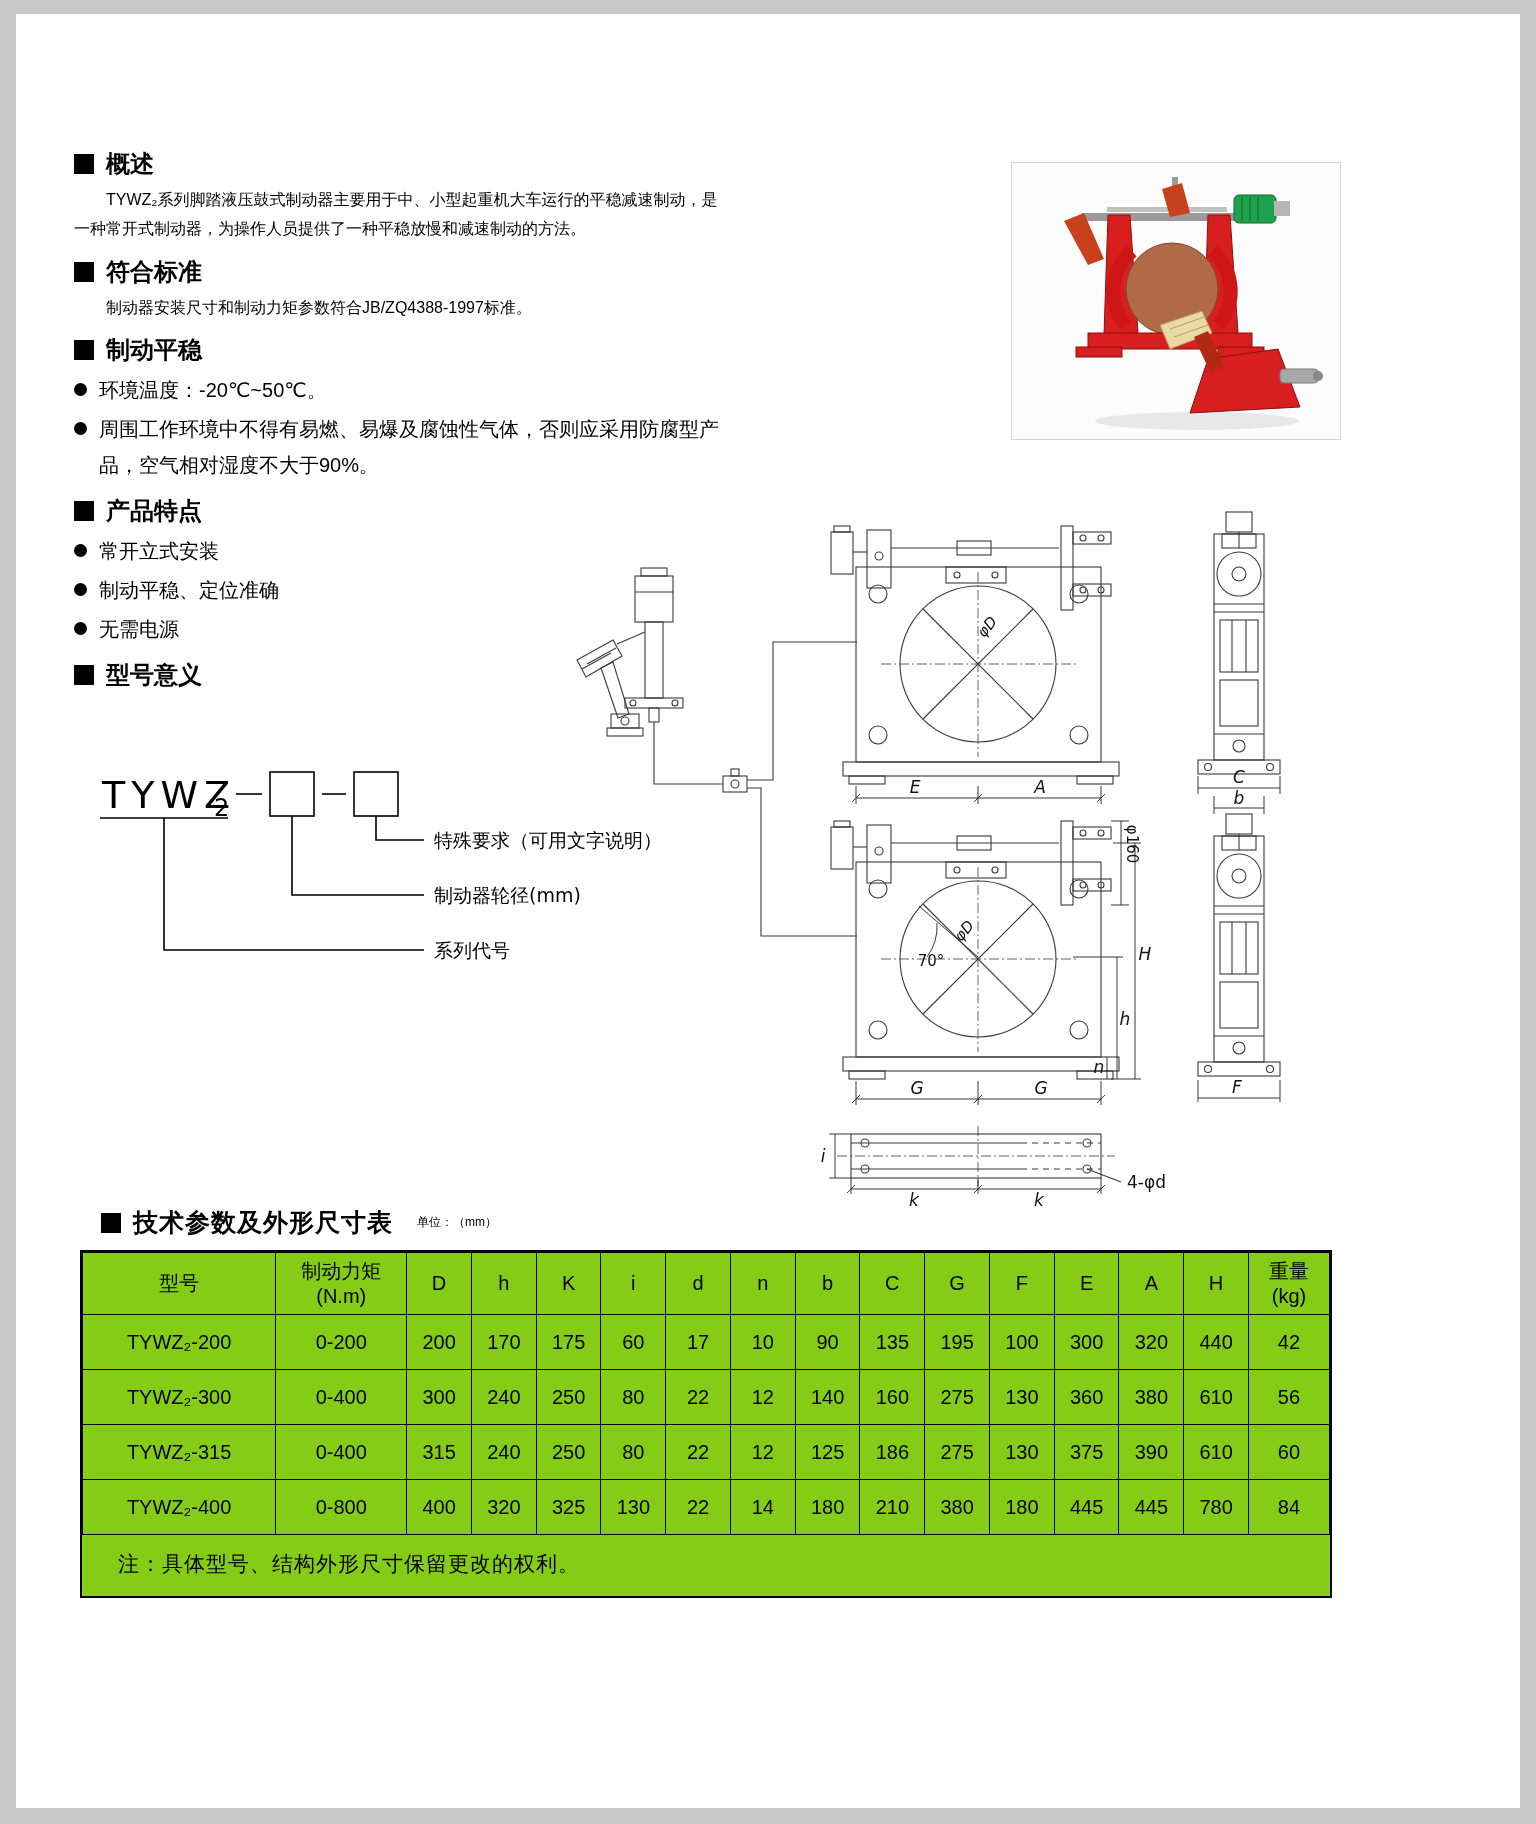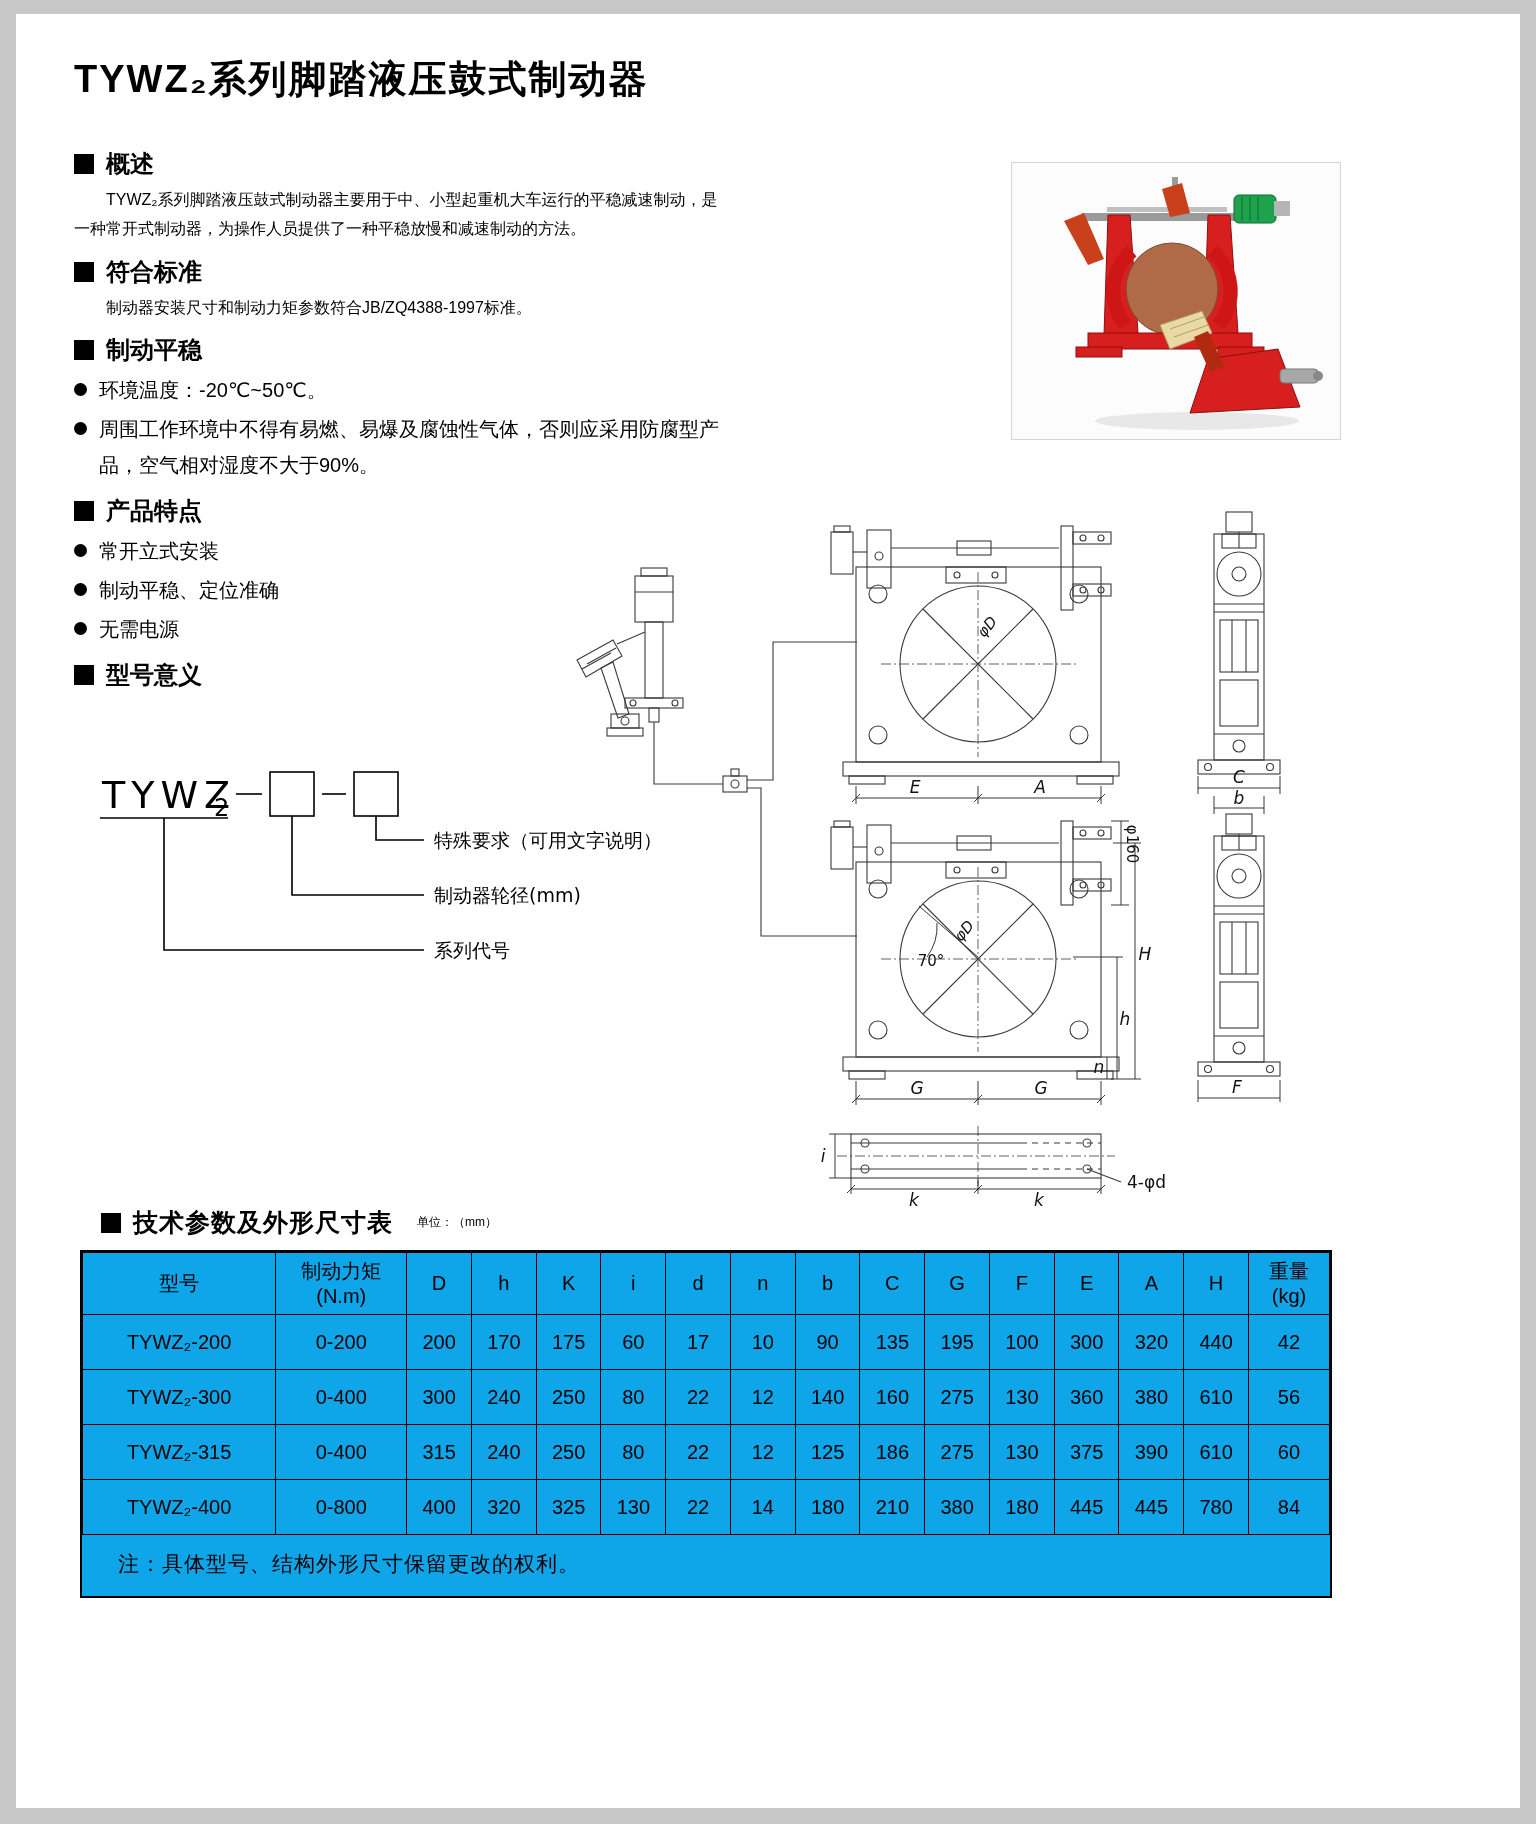--- a/index.html
+++ b/index.html
@@ -13,37 +13,36 @@
   .sq{width:20px;height:20px;background:#000;flex:none;}
   .para{font-size:16px;line-height:1.8;text-indent:2em;margin-bottom:2px;}
   .bullet{display:flex;gap:12px;font-size:20px;line-height:1.8;margin:3px 0;}
   .dot{width:13px;height:13px;border-radius:50%;background:#000;flex:none;margin-top:11px;}
   .photo{position:absolute;left:995px;top:148px;width:330px;height:278px;background:#fcfcfc;border:1px solid #d5d5d5;}
   .modeldiagram{position:absolute;left:58px;top:742px;}
   .drawing{position:absolute;left:505px;top:478px;}
   .tbl-h{position:absolute;left:85px;top:1192px;display:flex;align-items:center;gap:12px;}
   .tbl-h .t1{font-size:25px;font-weight:bold;letter-spacing:1px;}
   .tbl-h .t2{font-size:12px;margin-left:12px;}
-  .tablebox{position:absolute;left:64px;top:1236px;width:1252px;border:2px solid #000;background:#0ea5e9;}
+  .tablebox{position:absolute;left:64px;top:1236px;width:1252px;border:2px solid #000;background:#84cc16;}
   table{width:100%;border-collapse:collapse;table-layout:fixed;}
   th,td{border:1px solid #000;text-align:center;vertical-align:middle;font-size:20px;}
   th{height:62px;white-space:pre-line;font-weight:normal;line-height:1.25;}
   td{height:55px;}
   th:first-child{width:15.5%;}
   th:nth-child(2){width:10.5%;}
   th:last-child{width:6.5%;}
   .note{padding:15px 36px 18px;font-size:21px;letter-spacing:1px;}
   svg text{font-family:"DejaVu Sans","Liberation Sans",sans-serif;}
 </style>
 </head>
 <body>
 
 <div class="sheet">
 
-  <div class="title">TYWZ₂系列脚踏液压鼓式制动器</div>
 
   <div class="leftcol">
 
     <div class="sec-h">
       <span class="sq"></span>
       <span>概述</span>
     </div>
     <p class="para">TYWZ₂系列脚踏液压鼓式制动器主要用于中、小型起重机大车运行的平稳减速制动，是一种常开式制动器，为操作人员提供了一种平稳放慢和减速制动的方法。</p>
 
     <div class="sec-h">

